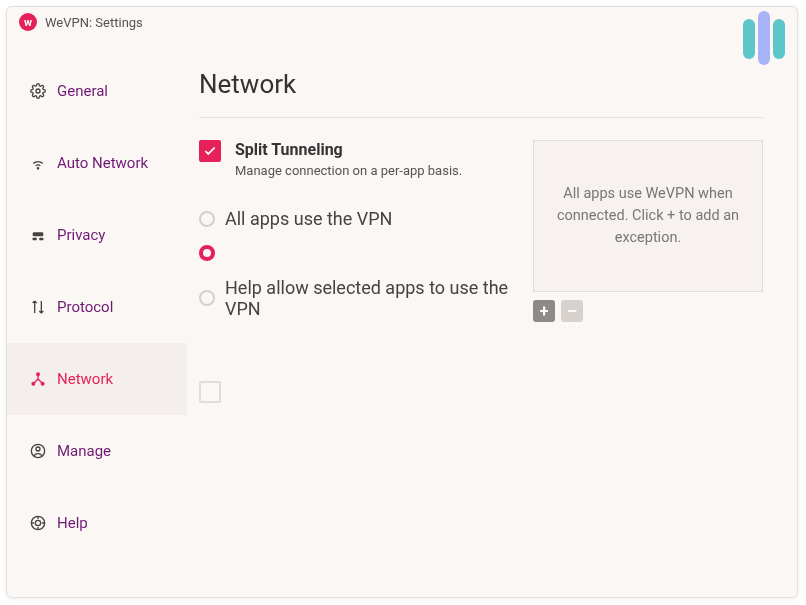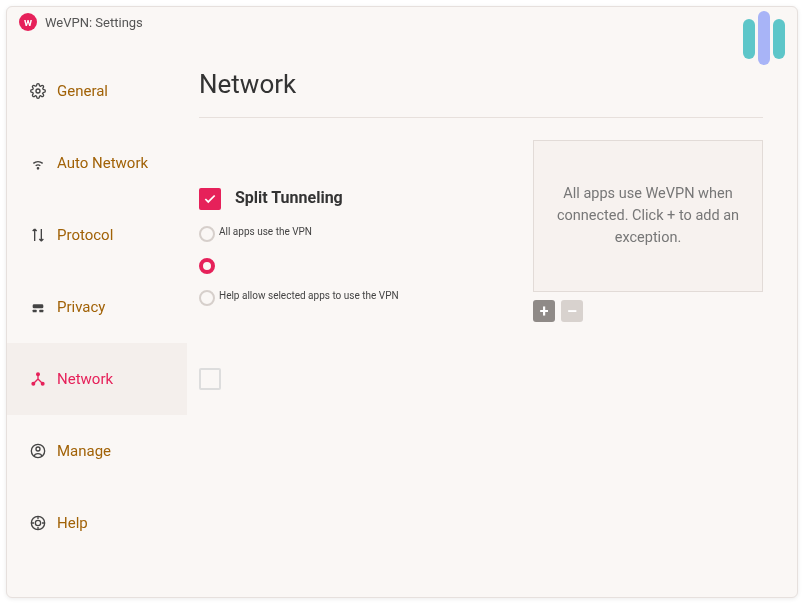--- a/index.html
+++ b/index.html
@@ -30,39 +30,39 @@
   }
   .decor span { display:inline-block; width:12px; border-radius:6px; }
   .decor .b1 { height:40px; background:#5dc6c9; }
   .decor .b2 { height:54px; background:#a8b4f7; margin-bottom:-6px;}
   .decor .b3 { height:40px; background:#5dc6c9; }
   .body { flex:1; display:flex; }
   .sidebar { width: 180px; padding-top: 18px; }
   .nav-item {
     display: flex; align-items: center; gap: 10px;
     padding: 0 22px; height: 72px;
-    font-size: 15px; color: #a16207; cursor: pointer;
+    font-size: 15px; color: #701a75; cursor: pointer;
   }
   .nav-item.active { color: #e6215a; background: #f4efec; }
   .nav-item .ic { width: 18px; display:flex; justify-content:center; }
   .main { flex:1; padding: 10px 34px 10px 12px; }
   h1 { font-size: 26px; font-weight: 400; color: #333; padding: 22px 0 18px 0; }
   .divider { border: none; border-top: 1px solid #e7e0dc; margin-bottom: 22px; }
   .columns { display:flex; gap: 22px; }
-  .left-col { flex: 1; margin-top: 48px; }
+  .left-col { flex: 1; }
   .right-col { width: 230px; }
   .section-head { display:flex; align-items:flex-start; gap: 14px; margin-bottom: 8px; }
   .checkbox {
     width: 22px; height: 22px; border: 2px solid #ddd; border-radius: 2px;
     display:flex; align-items:center; justify-content:center; flex-shrink:0;
   }
   .checkbox.checked { background:#e6215a; border-color:#e6215a; color:#fff; }
   .section-title { font-size: 16px; font-weight: 700; color: #333; }
   .section-desc { font-size: 13px; color: #555; margin-top: 4px; margin-bottom: 14px; }
-  .radio-row { display:flex; align-items:flex-start; gap: 4px; padding: 8px 0; font-size: 10px; color:#444; cursor:pointer;}
+  .radio-row { display:flex; align-items:center; gap: 10px; padding: 8px 0; font-size: 18px; color:#444; cursor:pointer;}
   .radio {
     width:16px; height:16px; border-radius:50%;
     border:2px solid #d6cfcb; flex-shrink:0;
   }
   .radio.selected { border:4px solid #e6215a; }
   .exception-box {
     border:1px solid #e2dbd7; background:#f7f2ef;
     height: 152px; padding: 24px 18px;
     display:flex; align-items:center; justify-content:center;
     text-align:center; font-size:14.5px; color:#777; line-height:1.5;
@@ -112,36 +112,36 @@
               <path d="M5 12.55a11 11 0 0 1 14 0"></path>
               <path d="M8.5 16a6 6 0 0 1 7 0"></path>
               <circle cx="12" cy="20" r="1" fill="#444"></circle>
             </svg>
         </span>
         <span>Auto Network</span>
       </div>
 
       <div class="nav-item">
         <span class="ic">
-          <svg width="16" height="16" viewBox="0 0 24 24" fill="none" stroke="#444" stroke-width="2">
-              <path d="M7 3v18M7 3l-3 3M7 3l3 3M17 21V3M17 21l-3-3M17 21l3-3"></path>
-            </svg>
-        </span>
-        <span>Protocol</span>
-      </div>
-
-      <div class="nav-item">
-        <span class="ic">
           <svg width="16" height="16" viewBox="0 0 24 24" fill="#444">
               <rect x="4" y="8" width="16" height="6" rx="2"></rect>
               <rect x="4" y="16" width="6" height="4" rx="1"></rect>
               <rect x="14" y="16" width="6" height="4" rx="1"></rect>
             </svg>
         </span>
         <span>Privacy</span>
+      </div>
+
+      <div class="nav-item">
+        <span class="ic">
+          <svg width="16" height="16" viewBox="0 0 24 24" fill="none" stroke="#444" stroke-width="2">
+              <path d="M7 3v18M7 3l-3 3M7 3l3 3M17 21V3M17 21l-3-3M17 21l3-3"></path>
+            </svg>
+        </span>
+        <span>Protocol</span>
       </div>
 
       <div class="nav-item active">
         <span class="ic">
           <svg width="16" height="16" viewBox="0 0 24 24" fill="none" stroke="#e6215a" stroke-width="2">
               <circle cx="12" cy="5" r="2" fill="#e6215a"></circle>
               <circle cx="5" cy="19" r="2" fill="#e6215a"></circle>
               <circle cx="19" cy="19" r="2" fill="#e6215a"></circle>
               <path d="M12 7v5M12 12l-6 6M12 12l6 6"></path>
             </svg>
@@ -179,20 +179,21 @@
       <div class="columns">
         <div class="left-col">
           <div class="section-head">
             <div class="checkbox checked">
               <svg width="14" height="14" viewBox="0 0 24 24" fill="none" stroke="#fff" stroke-width="3">
                   <polyline points="20 6 9 17 4 12"></polyline>
                 </svg>
             </div>
             <div>
               <div class="section-title">Split Tunneling</div>
+              <div class="section-desc">Manage connection on a per-app basis.</div>
             </div>
           </div>
 
           <div class="radio-row">
             <span class="radio"></span>
             <span>All apps use the VPN</span>
           </div>
           <div class="radio-row">
             <span class="radio selected"></span>
           </div>

